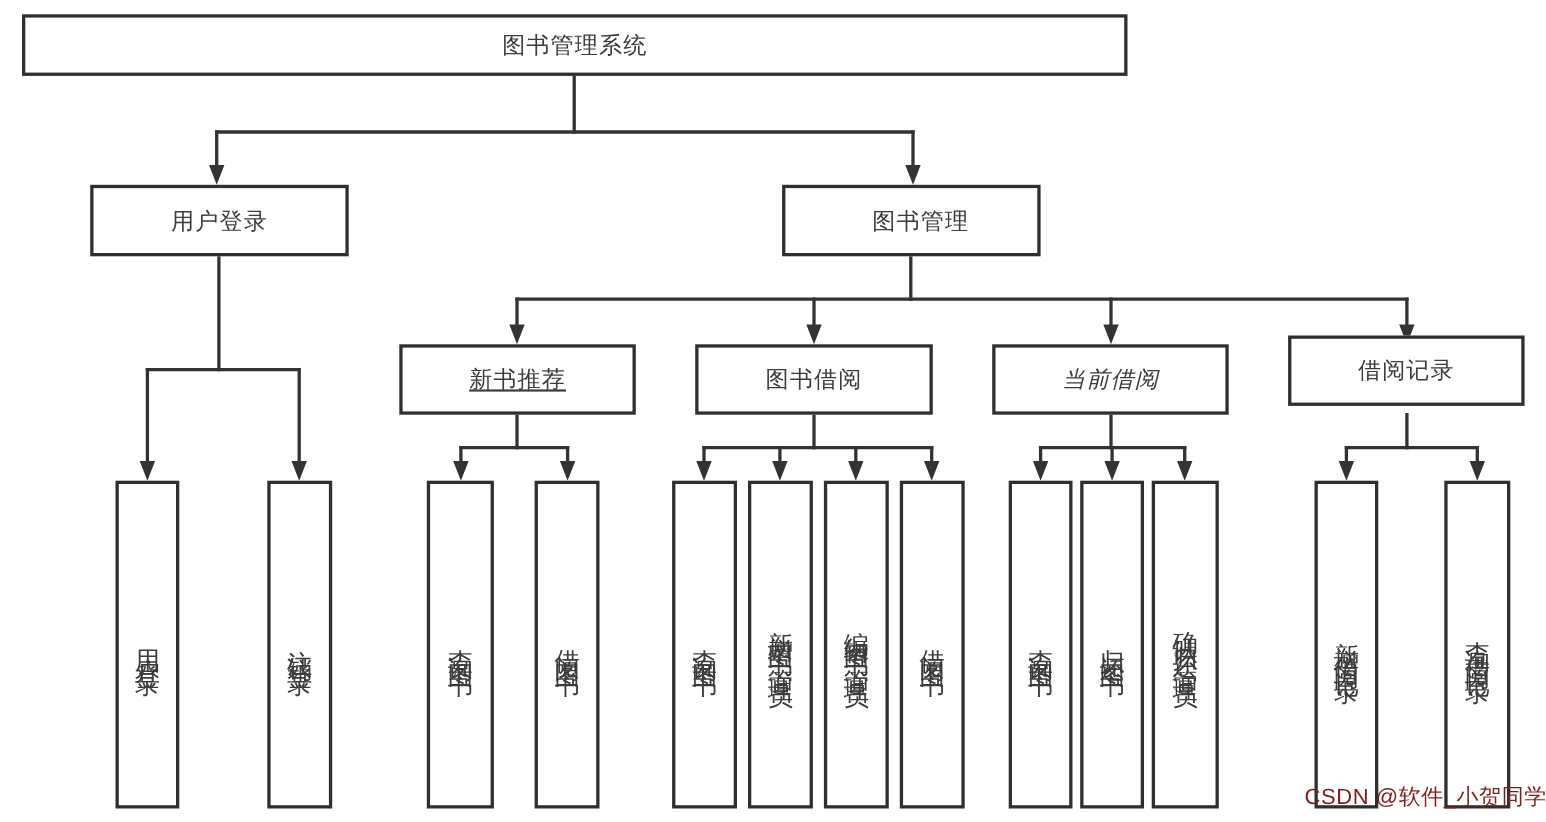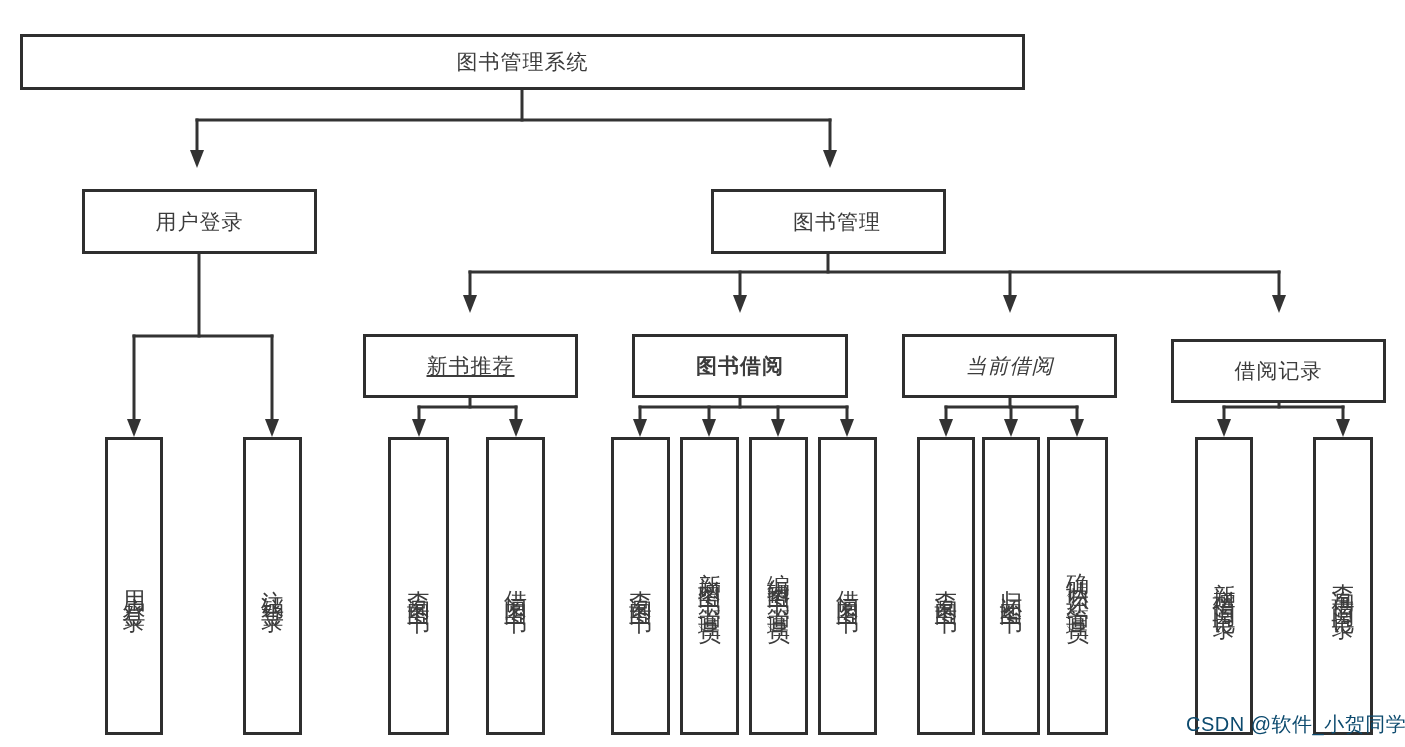--- a/index.html
+++ b/index.html
@@ -29,39 +29,38 @@
     display: flex;
     align-items: center;
     justify-content: center;
     color: #3c3c3c;
     z-index: 1;
   }
   .h-label {
     font-size: 21px;
     letter-spacing: 1px;
     white-space: nowrap;
-    margin-top: 21px;
   }
   .v-label {
     writing-mode: vertical-rl;
     text-orientation: mixed;
     font-size: 23px;
     letter-spacing: 7px;
     line-height: 1;
   }
   
   .n-root   { left: 20px;  top: 13px;  width: 1005px; height: 56px; }
   
   .n-l2a    { left: 82px;  top: 168px; width: 235px; height: 65px; }
   .n-l2b    { left: 711px; top: 168px; width: 235px; height: 65px; padding-left: 17px; }
   
   .n-g2     { left: 363px;  top: 313px; width: 215px; height: 64px; text-decoration: underline; }
-  .n-g3     { left: 632px;  top: 313px; width: 216px; height: 64px; font-weight: bold; }
+  .n-g3     { left: 632px;  top: 313px; width: 216px; height: 64px; }
   .n-g4     { left: 902px;  top: 313px; width: 215px; height: 64px; font-style: italic; }
-  .n-g5     { left: 1171px; top: 318px; width: 215px; height: 64px; }
+  .n-g5     { left: 1171px; top: 305px; width: 215px; height: 64px; }
   
   .leaf     { top: 437px; height: 298px; }
   .n-l1a { left: 105px;  width: 58px; }
   .n-l1b { left: 243px;  width: 59px; }
   .n-l2c1 { left: 388px; width: 61px; }
   .n-l2c2 { left: 486px; width: 59px; }
   .n-l3c1 { left: 611px; width: 59px; }
   .n-l3c2 { left: 680px; width: 59px; }
   .n-l3c3 { left: 749px; width: 59px; }
   .n-l3c4 { left: 818px; width: 59px; }
@@ -69,21 +68,21 @@
   .n-l4c2 { left: 982px; width: 58px; }
   .n-l4c3 { left: 1047px; width: 61px; }
   .n-l5c1 { left: 1195px; width: 58px; }
   .n-l5c2 { left: 1313px; width: 60px; }
   .watermark {
     position: absolute;
     left: 1186px;
     top: 711px;
     font-size: 20px;
     letter-spacing: 0.5px;
-    color: #0c4a6e;
+    color: #7f1d1d;
     z-index: 3;
     white-space: nowrap;
   }
 </style>
 </head>
 <body>
 
 <div class="canvas">
 
   <svg class="connectors" width="1405" height="747" viewBox="0 0 1405 747">

